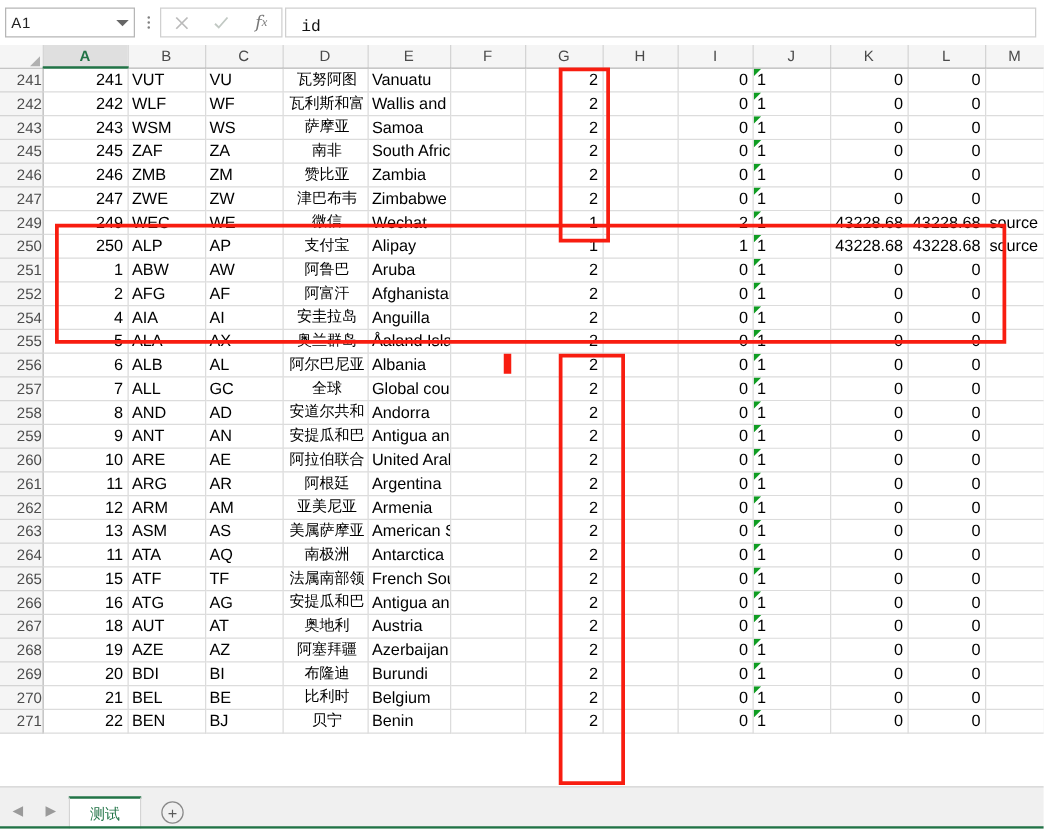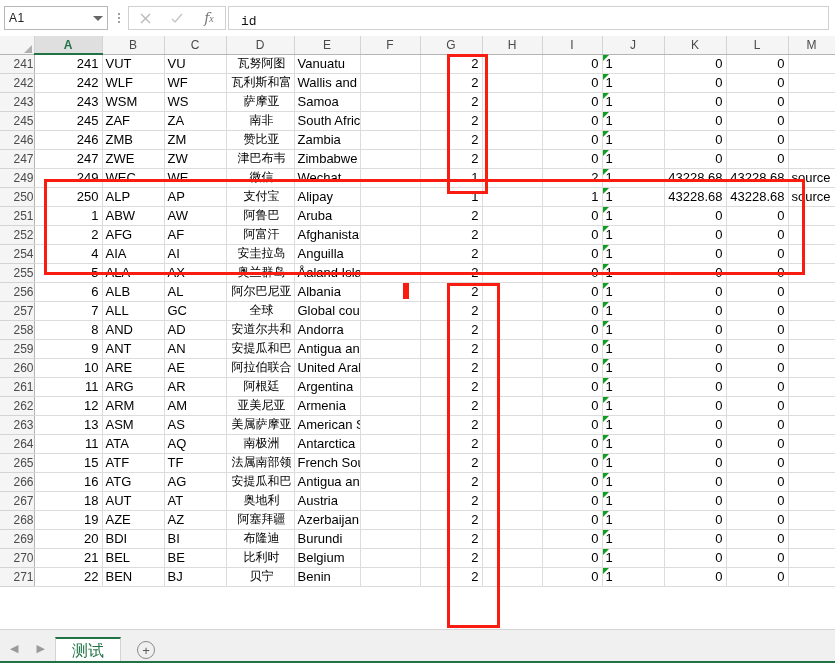--- a/index.html
+++ b/index.html
@@ -127,21 +127,21 @@
     display: flex; align-items: flex-end;
   }
   .tab-navs { display: flex; align-items: center; height: 30px; padding: 0 10px; gap: 18px; }
   .tab-navs .arrow { color: #9a9a9a; font-size: 11px; }
   .sheet-tab {
     height: 26px; padding: 0 16px; background: #fff;
     border: 1px solid #d4d4d4; border-bottom: none;
     border-top: 2px solid #217346;
     display: flex; align-items: center;
     font-family: "DejaVu Sans", sans-serif;
-    font-size: 16px; color: #217346;
+    font-size: 12px; color: #217346;
     margin-bottom: 0;
   }
   .add-sheet {
     margin-left: 16px; margin-bottom: 4px;
     width: 18px; height: 18px; border-radius: 50%;
     border: 1px solid #8a8a8a; color: #5a5a5a;
     display: flex; align-items: center; justify-content: center;
     font-size: 13px; line-height: 1;
   }
   .bottom-rule { position:absolute; left:0; bottom:0; width:835px; height:2px; background:#217346; }

